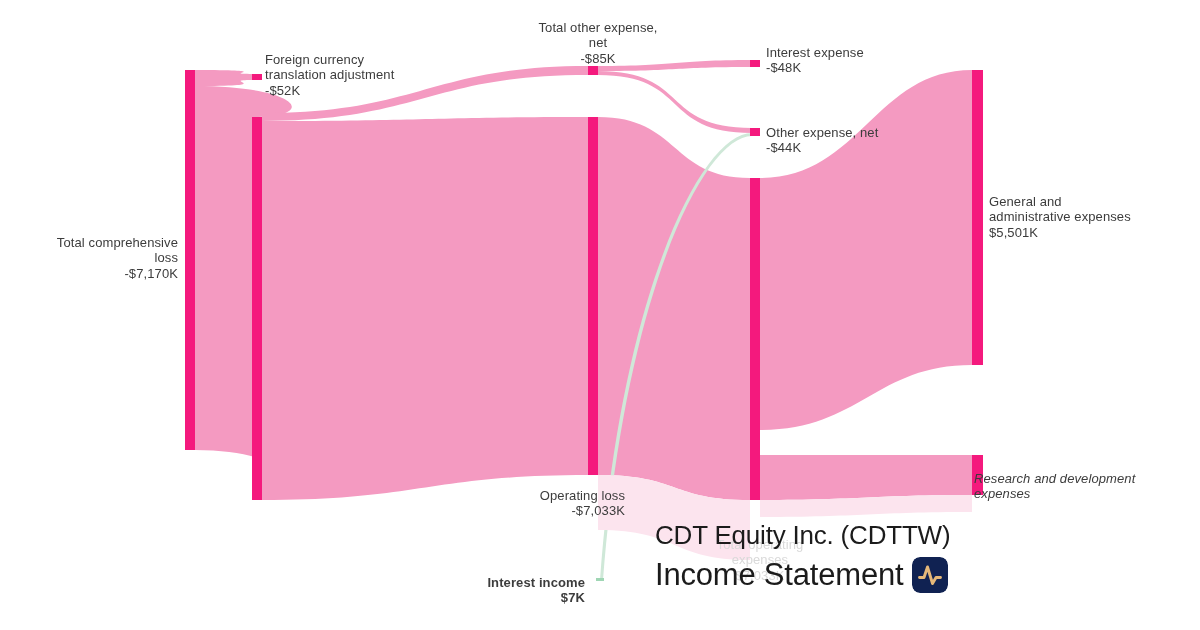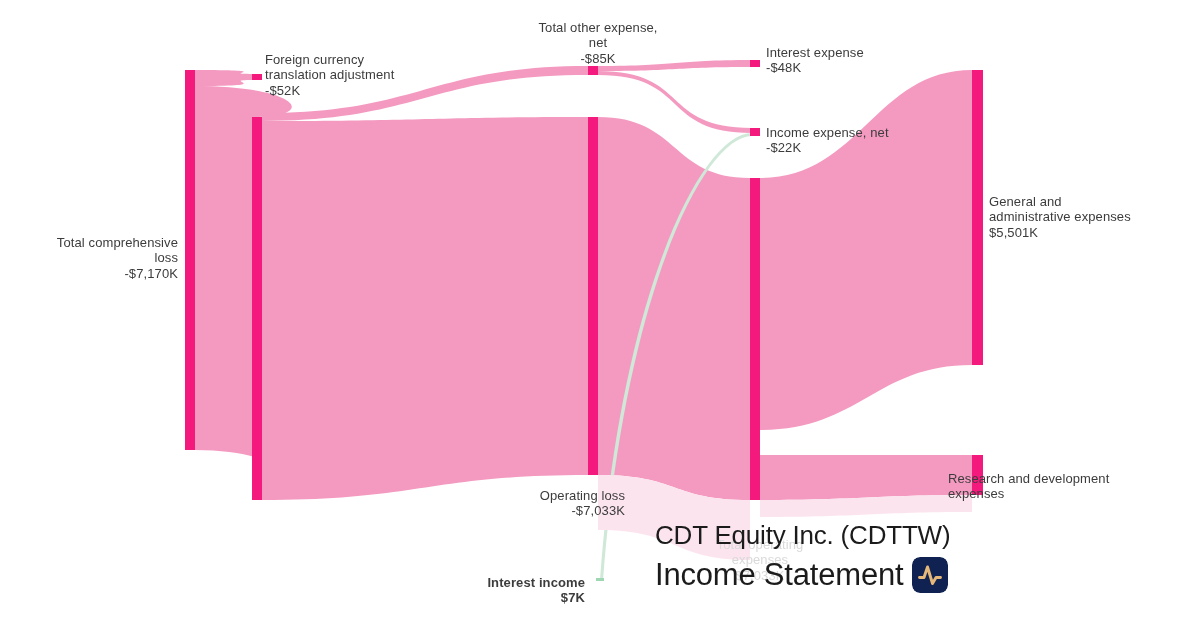--- a/index.html
+++ b/index.html
@@ -167,42 +167,42 @@
 net</span>
     <span class="val">-$85K</span>
   </div>
 
   <div class="node-label left" style="left:766px; top:29px; width:180px;">
     <span>Interest expense</span>
     <span class="val">-$48K</span>
   </div>
 
   <div class="node-label left" style="left:766px; top:109px; width:180px;">
-    <span>Income expense, net</span>
-    <span class="val">-$22K</span>
+    <span>Other expense, net</span>
+    <span class="val">-$44K</span>
   </div>
 
   <div class="node-label right" style="left:430px; top:559px; width:155px;font-weight:bold;">
     <span>Interest income</span>
     <span class="val">$7K</span>
   </div>
 
   <div class="node-label center faded" style="left:680px; top:521px; width:160px;">
     <span>Total operating
 expenses</span>
     <span class="val">$7,033K</span>
   </div>
 
   <div class="node-label left" style="left:989px; top:178px; width:200px;">
     <span>General and
 administrative expenses</span>
     <span class="val">$5,501K</span>
   </div>
 
-  <div class="node-label left" style="left:948px; top:455px; width:205px;">
+  <div class="node-label left" style="left:974px; top:455px; width:205px;font-style:italic;">
     <span>Research and development
 expenses</span>
   </div>
 
   <div id="footer">
     <div id="title-line1">CDT Equity Inc. (CDTTW)</div>
     <div id="title-line2-row">
       <div id="title-line2">Income Statement</div>
       <svg id="brand-logo" viewBox="0 0 36 36">
         <rect x="0" y="0" width="36" height="36" rx="8" ry="8" fill="#102252"></rect>

